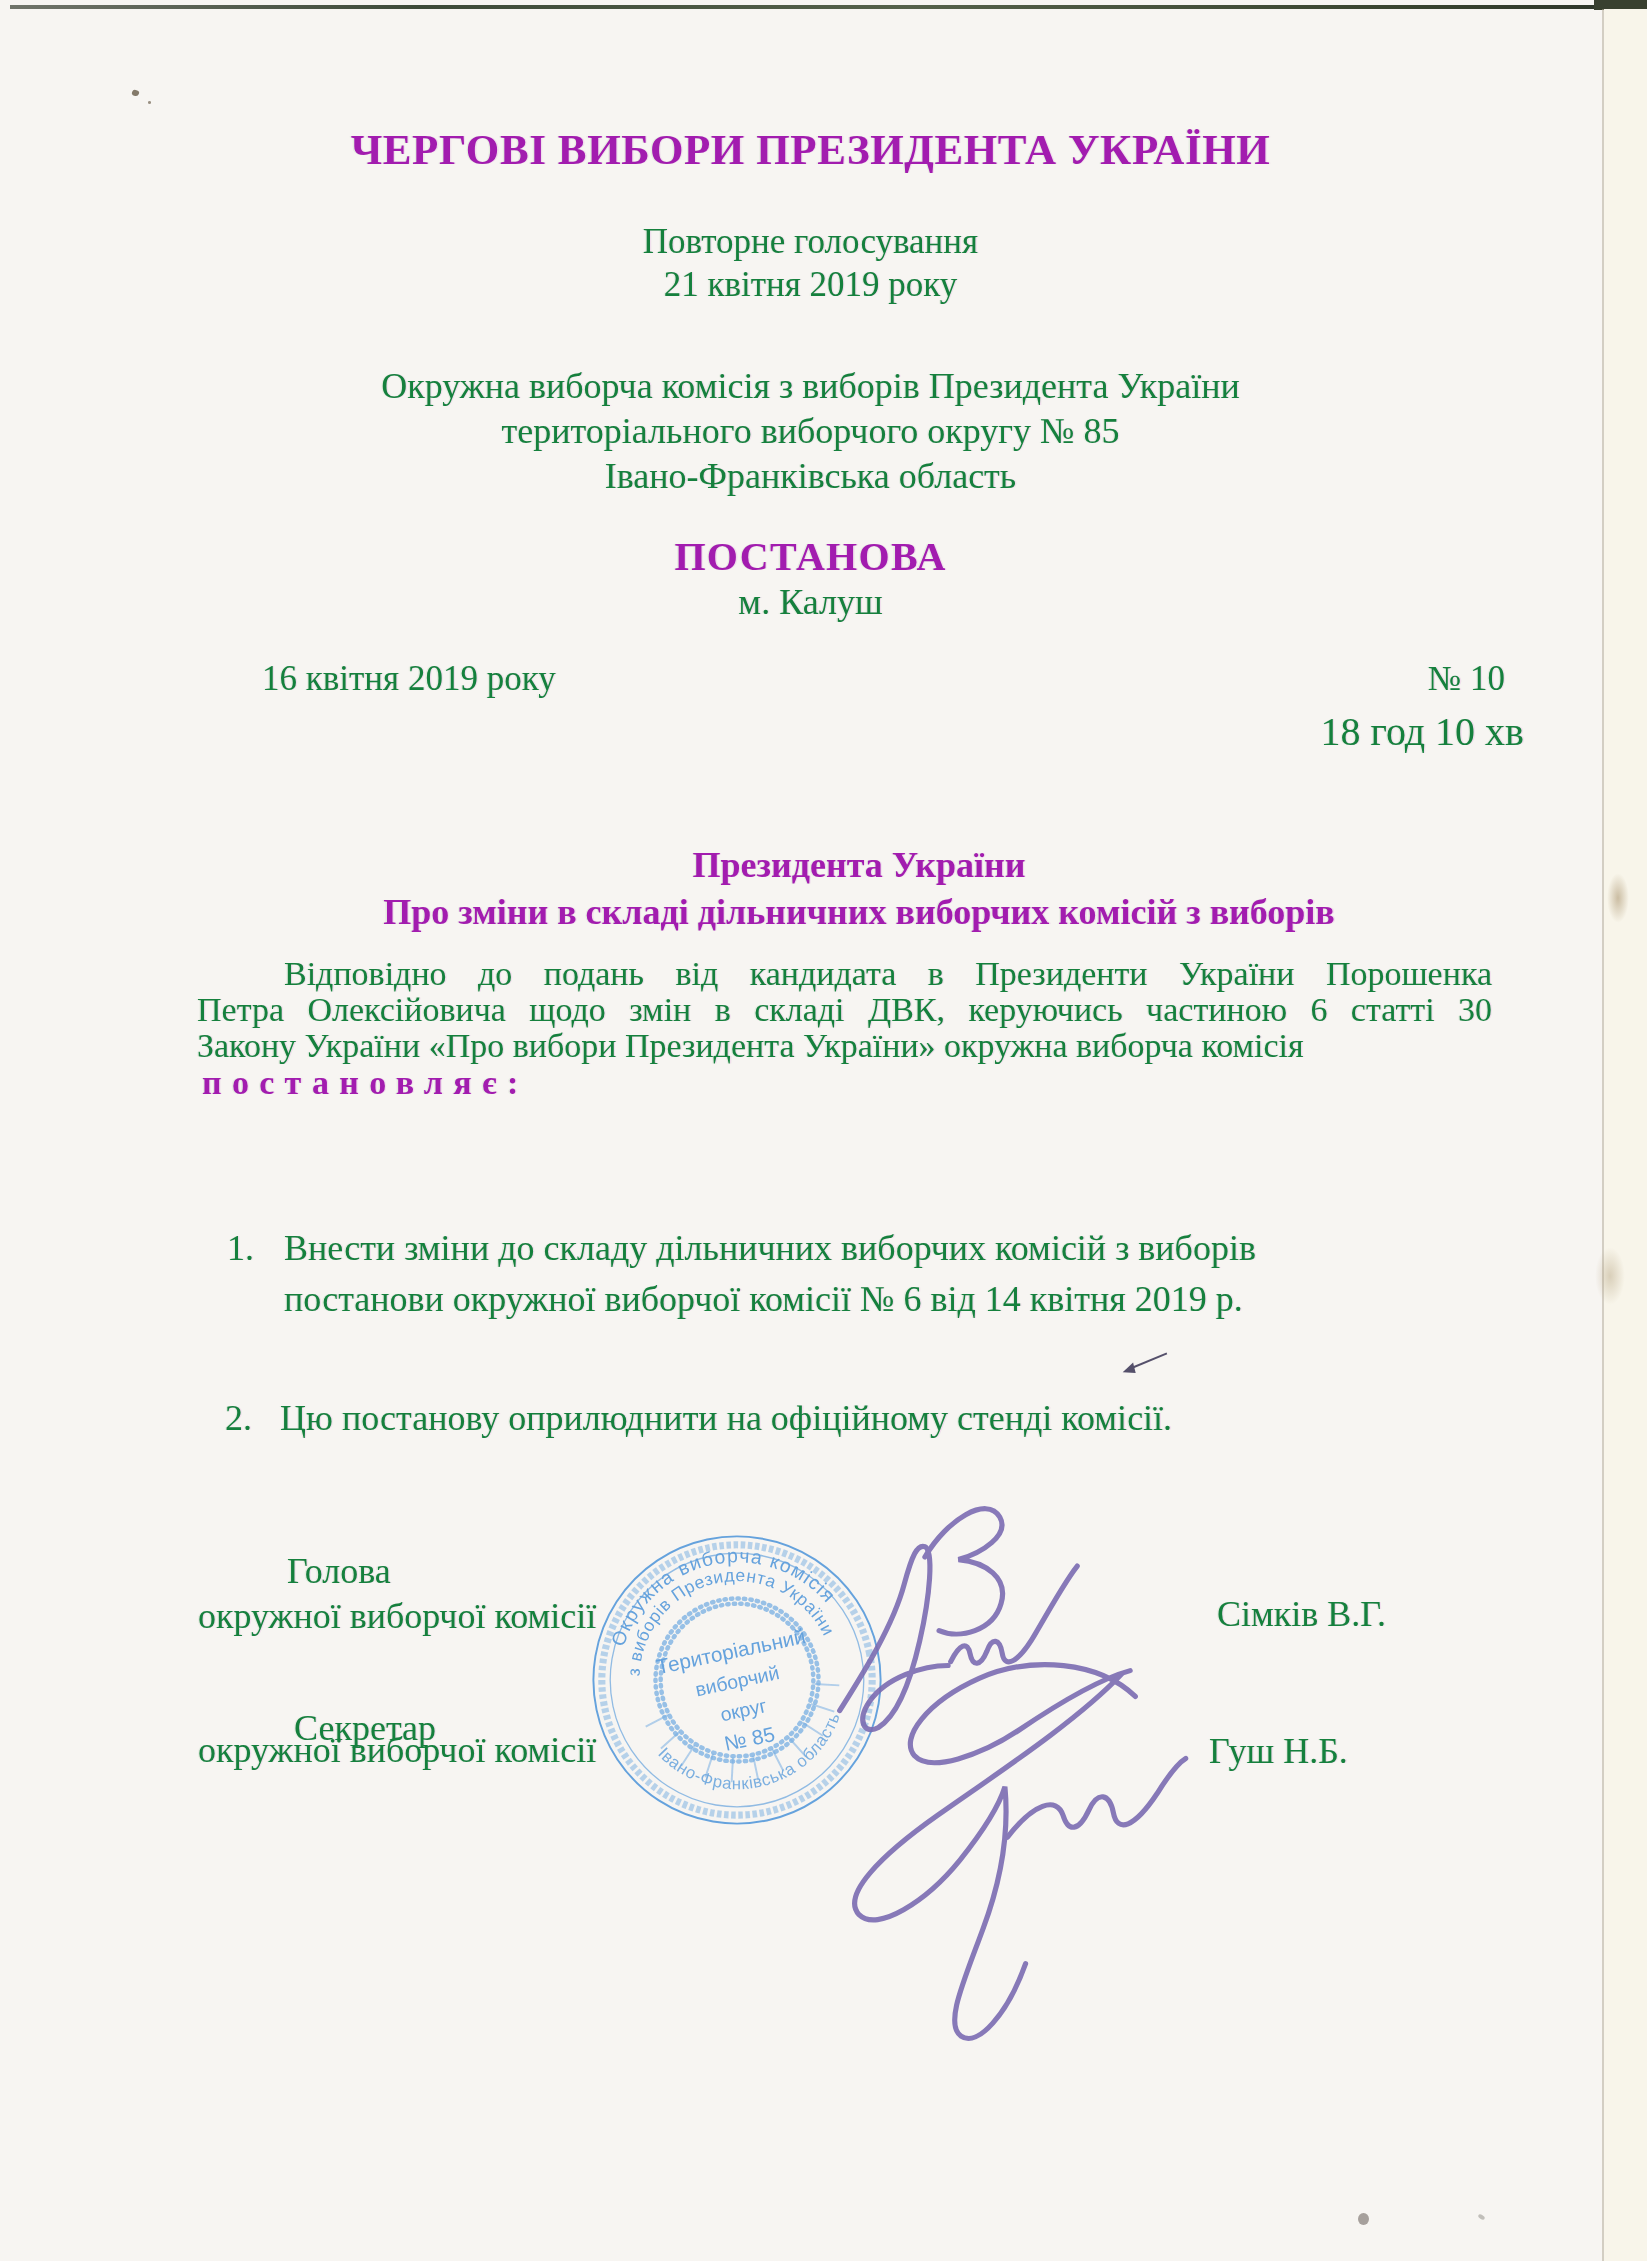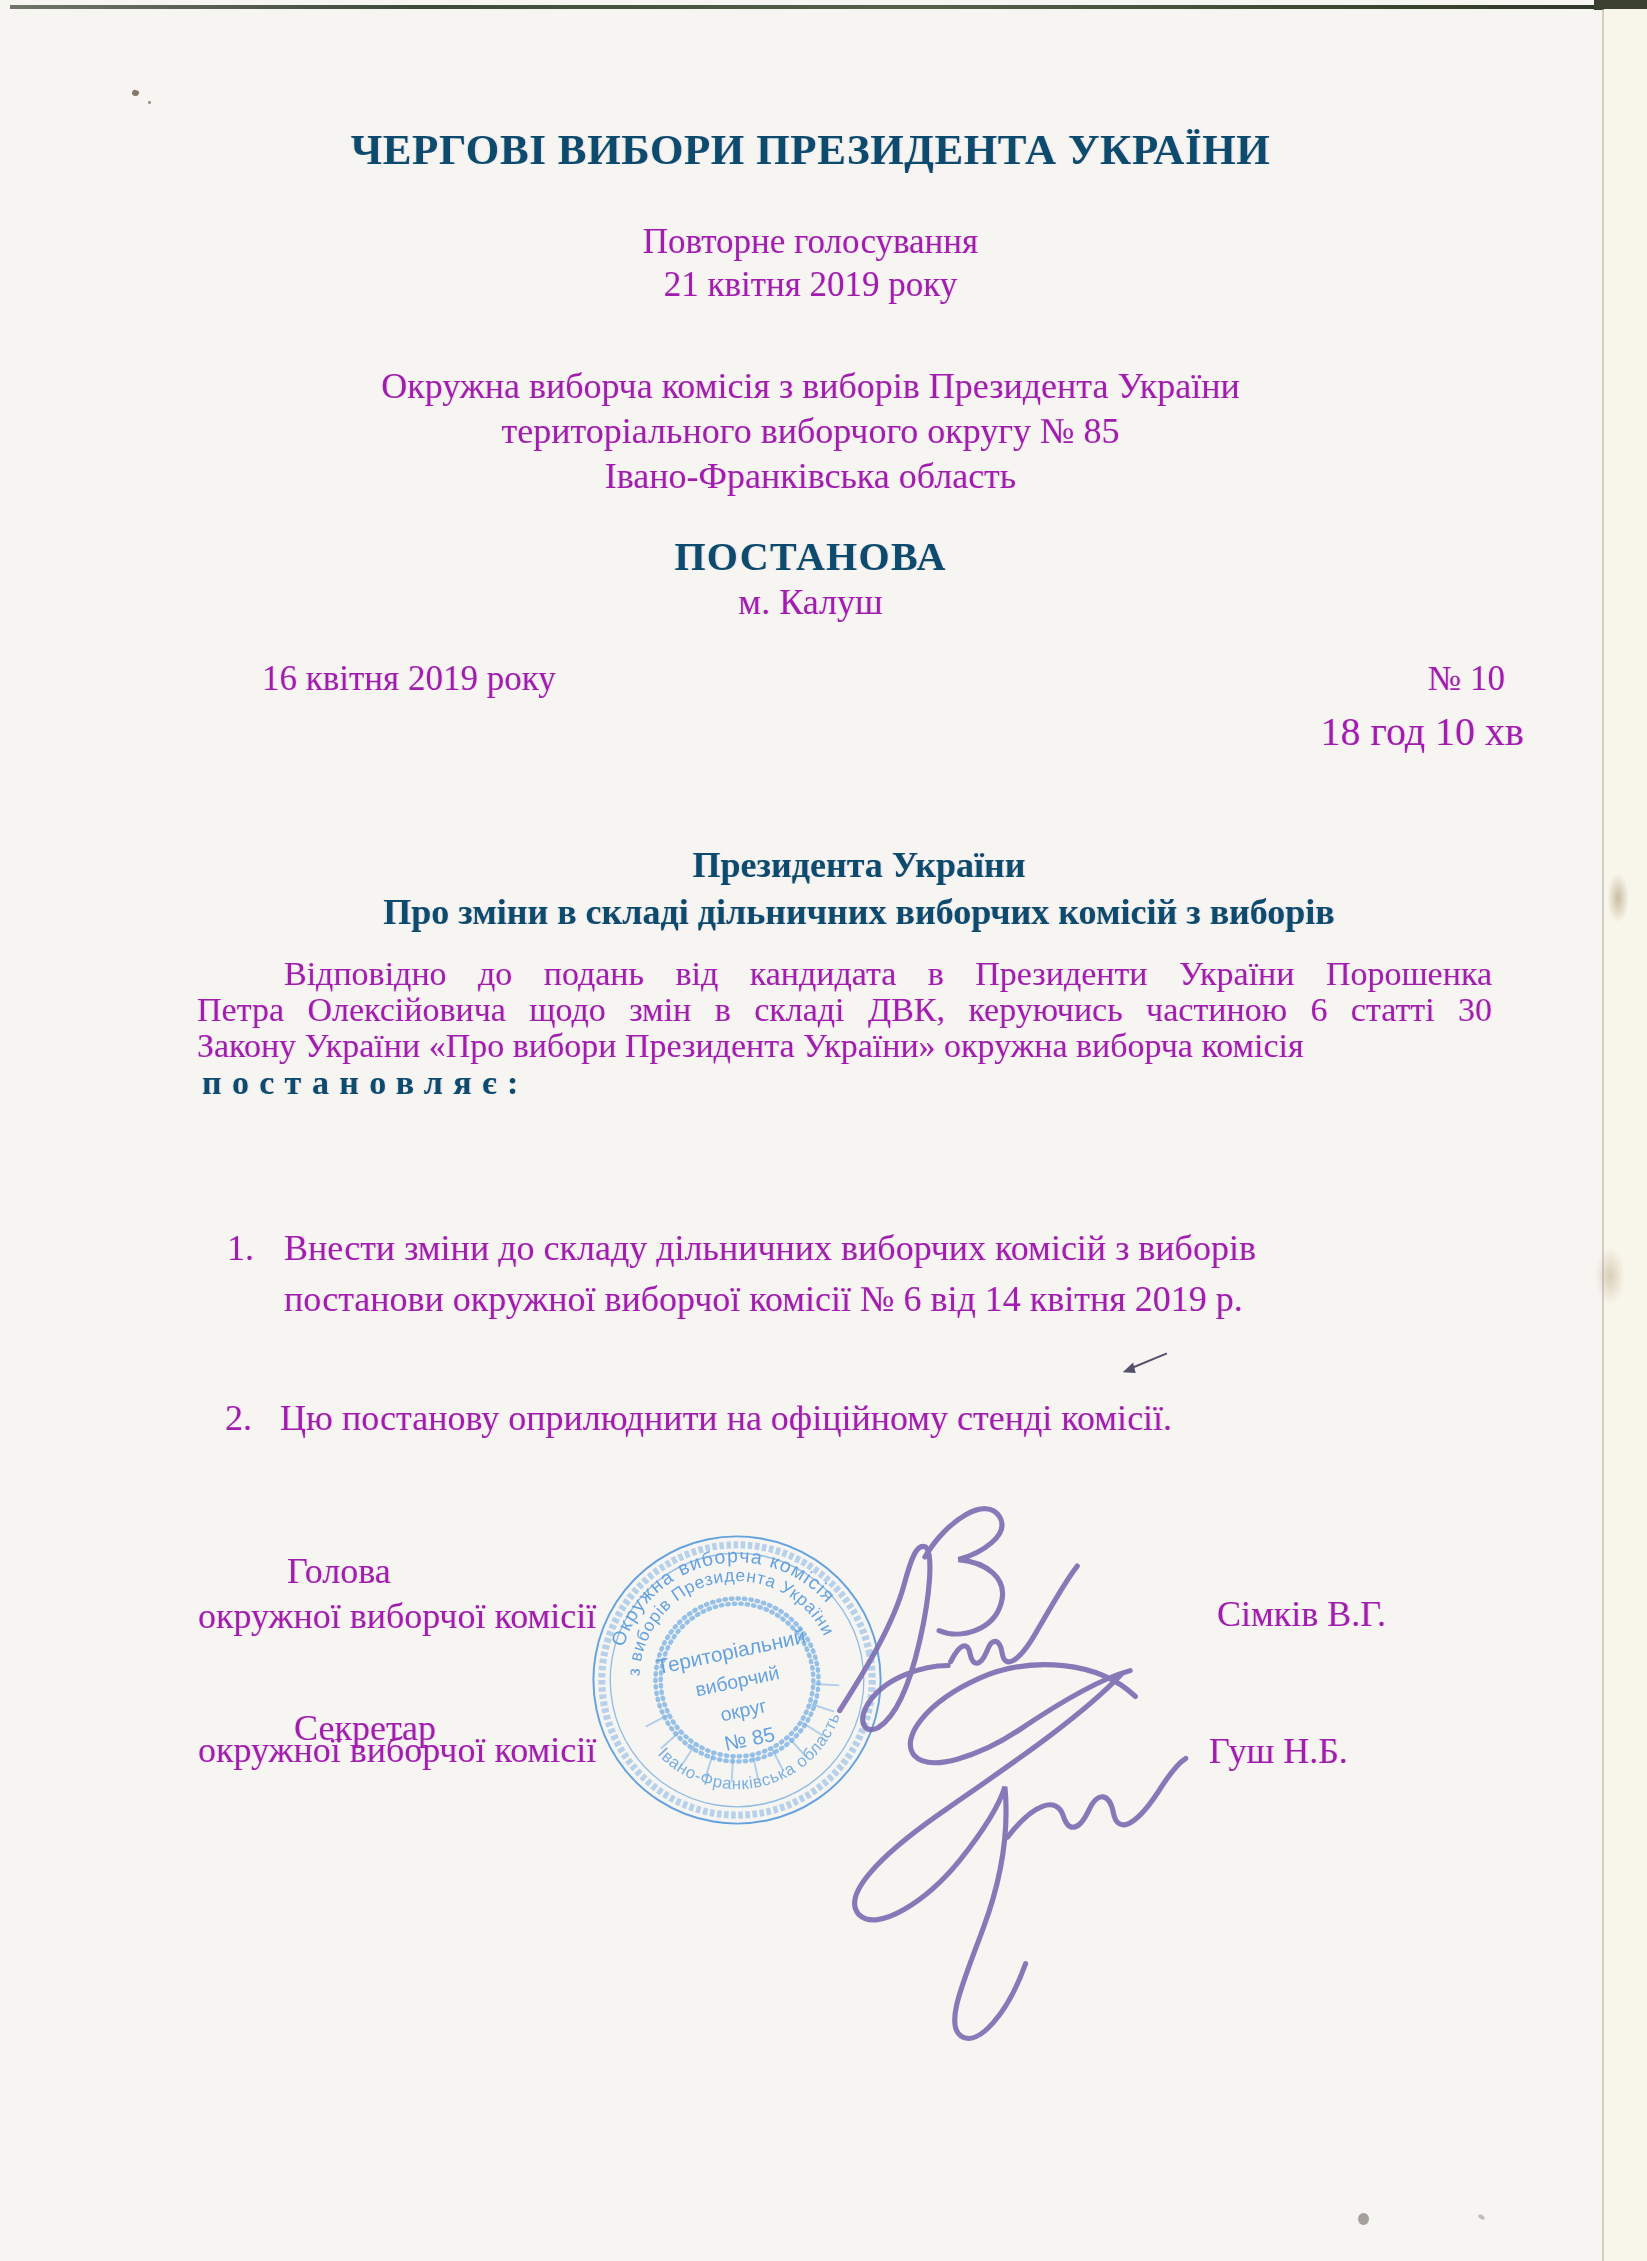--- a/index.html
+++ b/index.html
@@ -5,24 +5,24 @@
   html,body{margin:0;padding:0;background:#e8e6e2;}
   .page{
     position:relative;
     width:1647px;height:2261px;
     background:#f7f5f2;
     overflow:hidden;
     font-family:"Liberation Serif","DejaVu Serif",serif;
     color:#3a3740;
   }
   .ink{
-    color:#a21caf;
+    color:#15803d;
     text-shadow:1.3px 0 0.6px rgba(198,92,205,.14), -1.3px 0 0.6px rgba(110,170,110,.12);
   }
-  .bold{font-weight:bold;color:#0c4a6e;}
+  .bold{font-weight:bold;color:#a21caf;}
   .abs{position:absolute;}
   .ctr{left:97px;right:123px;text-align:center;}
 
   .title{top:125px;font-size:43px;line-height:49px;letter-spacing:0.6px;}
   .subtitle{top:220px;font-size:35px;line-height:43px;}
   .commission{top:364px;font-size:36px;line-height:45px;}
   .doc-type{top:533px;font-size:40px;line-height:48px;letter-spacing:1.3px;}
   .doc-city{top:579px;font-size:36px;line-height:47px;}
 
   .date-row{top:659px;left:262px;width:1243px;font-size:35px;display:flex;justify-content:space-between;}

